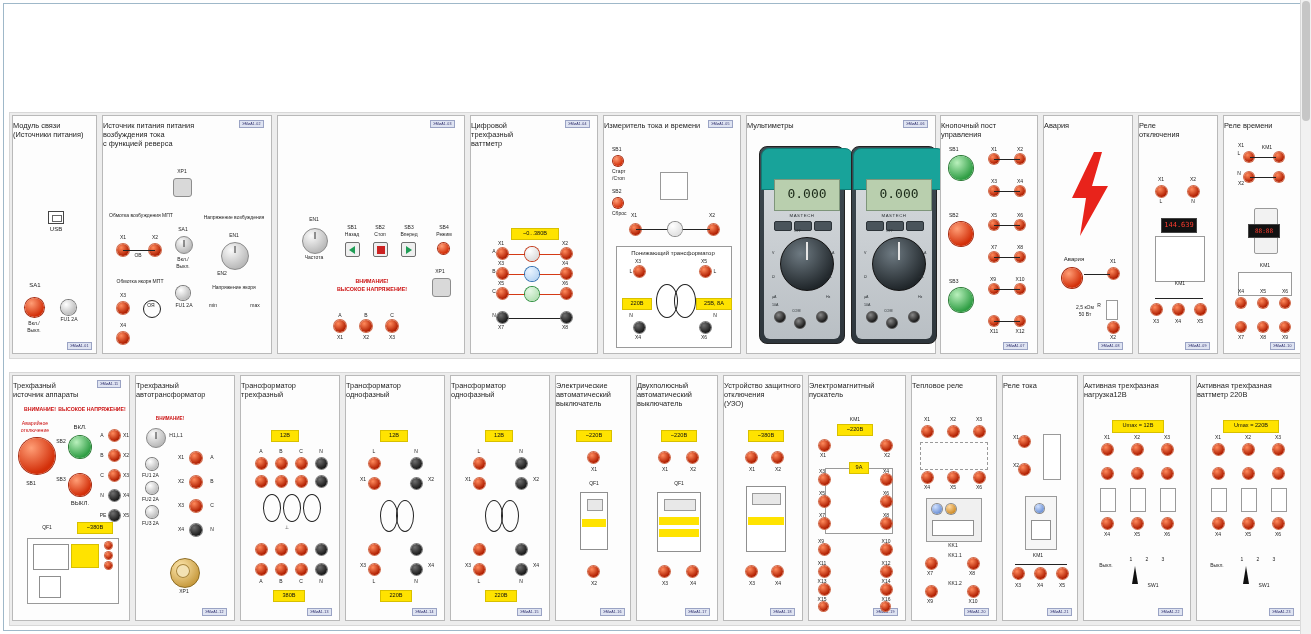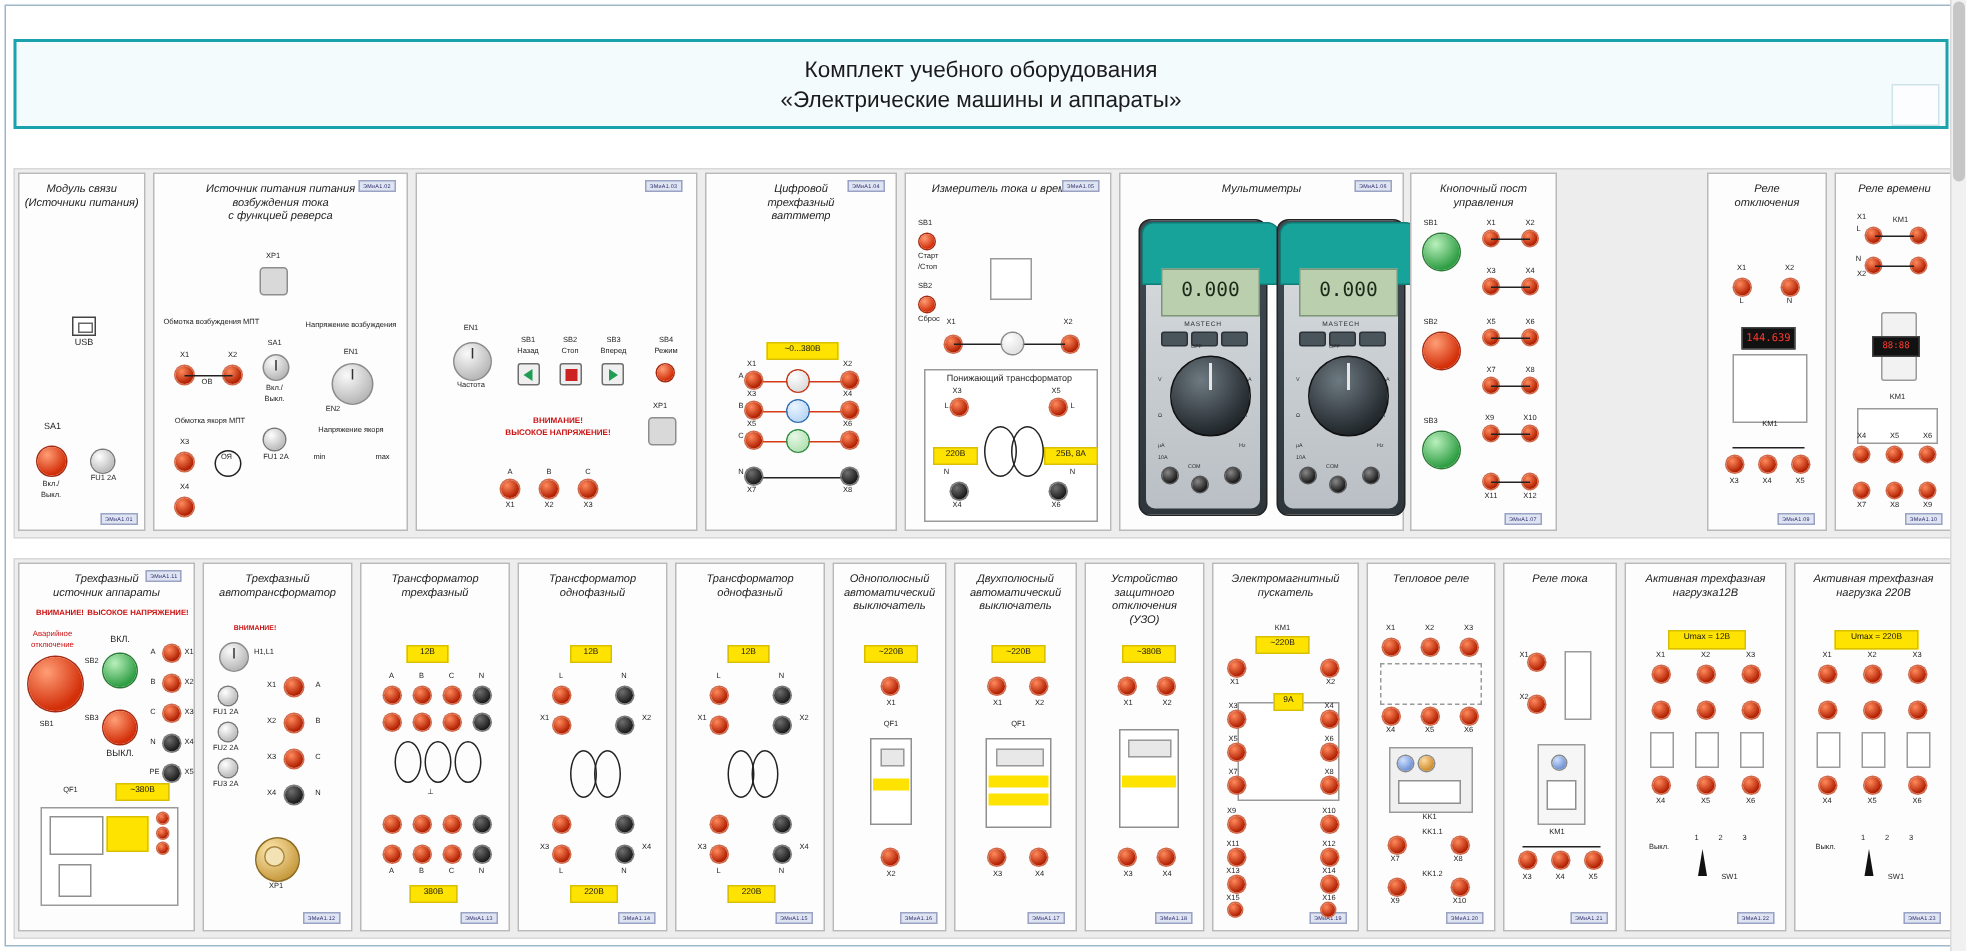--- a/index.html
+++ b/index.html
@@ -6,21 +6,21 @@
   body{font-family:"Liberation Sans",sans-serif;}
   #stage{position:relative;width:1311px;height:634px;background:#ffffff;overflow:hidden;}
   .frame{position:absolute;left:3px;top:3px;width:1303px;height:626px;border:1px solid #9fb8c9;background:#fff;}
   
   .titlebar{position:absolute;left:9px;top:26px;width:1290px;height:60px;background:#f4fbfd;border:2px solid #1aa3ad;box-sizing:border-box;}
   .titlebar .t1,.titlebar .t2{text-align:center;color:#1b1b1b;font-size:15px;line-height:20px;}
   .titlebar .t1{margin-top:9px;}
   .titlebar .corner{position:absolute;right:4px;top:28px;width:30px;height:26px;border:1px solid #cfe3ea;background:#fbfdfe;}
   .rowbg{position:absolute;background:#ededed;border:1px solid #d8d8d8;}
   .panel{position:absolute;background:#fdfdfd;border:1px solid #b9b9b9;box-sizing:border-box;}
-  .ptitle{text-align:center;font-size:7.4px;line-height:9px;color:#1d1d1d;padding-top:5px;font-style:italic;}
+  .ptitle{text-align:left;font-size:7.4px;line-height:9px;color:#1d1d1d;padding-top:5px;}
   .code{position:absolute;font-size:3.6px;letter-spacing:.2px;color:#2a2a6a;background:#dfe4f2;border:1px solid #9aa3c4;padding:1px 2px;}
   .lbl{position:absolute;font-size:6px;color:#1d1d1d;text-align:center;white-space:nowrap;}
   .lbl.sm{font-size:5px;}
   .lbl.b{font-weight:bold;}
   .lbl.red{color:#cc1111;}
   .lbl.left{text-align:left;}
   .term{position:absolute;border-radius:50%;background:radial-gradient(circle at 35% 30%,#6f6f6f,#1c1c1c 70%);box-shadow:0 0 0 1px #7a7a7a;}
   .term.red{background:radial-gradient(circle at 35% 30%,#ff8a5c,#b01e00 72%);box-shadow:0 0 0 1px #d06a4a;}
   .term.w{background:radial-gradient(circle at 35% 30%,#fff,#bdbdbd 72%);}
   .lamp{position:absolute;border-radius:50%;}
@@ -64,25 +64,20 @@
   .conn:after{content:"";position:absolute;left:5px;top:5px;width:14px;height:14px;border-radius:50%;background:#f3e2b4;box-shadow:inset 0 0 0 1px #a9863c;}
   .scroll{position:absolute;right:0;top:0;width:10px;height:634px;background:#f1f1f1;border-left:1px solid #dadada;}
   .scroll .thumb{position:absolute;left:1px;top:1px;width:8px;height:120px;background:#c6c6c6;border-radius:4px;}
 </style>
 </head>
 <body>
 
 <div id="stage">
   <div class="frame"></div>
 
-  <div class="titlebar">
-    <div class="t1">Комплект учебного оборудования</div>
-    <div class="t2">«Электрические машины и аппараты»</div>
-    <div class="corner"></div>
-  </div>
 
   <div class="rowbg" style="left:9px;top:112px;width:1290px;height:245px;"></div>
 
   <div class="rowbg" style="left:9px;top:372px;width:1290px;height:252px;"></div>
 
   <div class="panel" style="left:12px;top:115px;width:85px;height:239px;">
     <div class="ptitle"><span>Модуль связи</span><br><span>(Источники питания)</span></div>
     <div class="usb" style="left:35px;top:95px;"></div>
     <div class="lbl" style="left:26px;top:110px;width:34px;">USB</div>
     <div class="lamp red" style="left:12px;top:182px;width:19px;height:19px;"></div>
@@ -353,20 +348,38 @@
     <div class="lbl sm" style="left:69px;top:160px;width:20px;">X10</div>
     <div class="wire" style="left:53px;top:173px;width:26px;height:1px;"></div>
 
     <div class="term red" style="left:48px;top:200px;width:10px;height:10px;"></div>
     <div class="term red" style="left:74px;top:200px;width:10px;height:10px;"></div>
     <div class="lbl sm" style="left:43px;top:212px;width:20px;">X11</div>
     <div class="lbl sm" style="left:69px;top:212px;width:20px;">X12</div>
     <div class="wire" style="left:53px;top:205px;width:26px;height:1px;"></div>
   </div>
 
+  <div class="panel" style="left:1043px;top:115px;width:90px;height:239px;">
+    <div class="ptitle"><span>Авария</span></div>
+    <div class="code" style="left:54px;top:226px;">ЭМиА1.08</div>
+    <svg width="44" height="84" viewBox="0 0 44 84" style="position:absolute;left:24px;top:36px;">
+      <polygon points="26,0 4,46 18,46 12,84 40,34 24,34 34,0" fill="#e8231b"></polygon>
+    </svg>
+    <div class="lamp red" style="left:18px;top:152px;width:20px;height:20px;"></div>
+    <div class="lbl" style="left:10px;top:140px;width:40px;">Авария</div>
+    <div class="term red" style="left:64px;top:152px;width:11px;height:11px;"></div>
+    <div class="lbl sm" style="left:60px;top:142px;width:18px;">X1</div>
+    <div class="wire" style="left:40px;top:158px;width:26px;height:1px;"></div>
+    <div class="box" style="left:62px;top:184px;width:10px;height:18px;"></div>
+    <div class="lbl sm" style="left:50px;top:186px;width:10px;">R</div>
+    <div class="lbl sm" style="left:22px;top:188px;width:38px;">2,5 кОм</div>
+    <div class="lbl sm" style="left:22px;top:195px;width:38px;">50 Вт</div>
+    <div class="term red" style="left:64px;top:206px;width:11px;height:11px;"></div>
+    <div class="lbl sm" style="left:60px;top:218px;width:18px;">X2</div>
+  </div>
 
   <div class="panel" style="left:1138px;top:115px;width:80px;height:239px;">
     <div class="ptitle"><span>Реле</span><br><span>отключения</span></div>
     <div class="code" style="left:46px;top:226px;">ЭМиА1.09</div>
     <div class="lbl sm" style="left:14px;top:60px;width:16px;">X1</div>
     <div class="lbl sm" style="left:46px;top:60px;width:16px;">X2</div>
     <div class="term red" style="left:17px;top:70px;width:11px;height:11px;"></div>
     <div class="term red" style="left:49px;top:70px;width:11px;height:11px;"></div>
     <div class="lbl sm" style="left:14px;top:82px;width:16px;">L</div>
     <div class="lbl sm" style="left:46px;top:82px;width:16px;">N</div>
@@ -566,21 +579,21 @@
     <div class="term red" style="left:23px;top:188px;width:11px;height:11px;"></div>
     <div class="term" style="left:65px;top:188px;width:11px;height:11px;"></div>
     <div class="lbl sm" style="left:10px;top:186px;width:14px;">X3</div>
     <div class="lbl sm" style="left:78px;top:186px;width:14px;">X4</div>
     <div class="lbl sm" style="left:22px;top:202px;width:12px;">L</div>
     <div class="lbl sm" style="left:64px;top:202px;width:12px;">N</div>
     <div class="ylw" style="left:34px;top:214px;width:30px;height:10px;">220В</div>
   </div>
 
   <div class="panel" style="left:555px;top:375px;width:76px;height:246px;">
-    <div class="ptitle"><span>Однополюсный</span><br><span>автоматический</span><br><span>выключатель</span></div>
+    <div class="ptitle"><span>Электрические</span><br><span>автоматический</span><br><span>выключатель</span></div>
     <div class="code" style="left:44px;top:232px;">ЭМиА1.16</div>
     <div class="ylw" style="left:20px;top:54px;width:34px;height:10px;">~220В</div>
     <div class="term red" style="left:32px;top:76px;width:11px;height:11px;"></div>
     <div class="lbl sm" style="left:30px;top:90px;width:16px;">X1</div>
     <div class="lbl sm" style="left:28px;top:104px;width:20px;">QF1</div>
     <div class="breaker" style="left:24px;top:116px;">
       <div class="knobx"></div>
       <div class="yel"></div>
     </div>
     <div class="term red" style="left:32px;top:190px;width:11px;height:11px;"></div>
@@ -747,21 +760,21 @@
     <div class="lbl sm" style="left:76px;top:155px;width:14px;">X6</div>
     <div class="lbl sm" style="left:10px;top:186px;width:24px;">Выкл.</div>
     <div class="lbl sm" style="left:42px;top:180px;width:10px;">1</div>
     <div class="lbl sm" style="left:58px;top:180px;width:10px;">2</div>
     <div class="lbl sm" style="left:74px;top:180px;width:10px;">3</div>
     <div class="lever" style="left:48px;top:190px;"></div>
     <div class="lbl sm" style="left:56px;top:206px;width:26px;">SW1</div>
   </div>
 
   <div class="panel" style="left:1196px;top:375px;width:106px;height:246px;">
-    <div class="ptitle"><span>Активная трехфазная</span><br><span>нагрузка 220В</span></div>
+    <div class="ptitle"><span>Активная трехфазная</span><br><span>ваттметр 220В</span></div>
     <div class="code" style="left:72px;top:232px;">ЭМиА1.23</div>
     <div class="ylw" style="left:26px;top:44px;width:54px;height:11px;">Umax = 220В</div>
     <div class="lbl sm" style="left:14px;top:58px;width:14px;">X1</div>
     <div class="lbl sm" style="left:44px;top:58px;width:14px;">X2</div>
     <div class="lbl sm" style="left:74px;top:58px;width:14px;">X3</div>
     <div class="term red" style="left:16px;top:68px;width:11px;height:11px;"></div>
     <div class="term red" style="left:46px;top:68px;width:11px;height:11px;"></div>
     <div class="term red" style="left:76px;top:68px;width:11px;height:11px;"></div>
     <div class="term red" style="left:16px;top:92px;width:11px;height:11px;"></div>
     <div class="term red" style="left:46px;top:92px;width:11px;height:11px;"></div>

